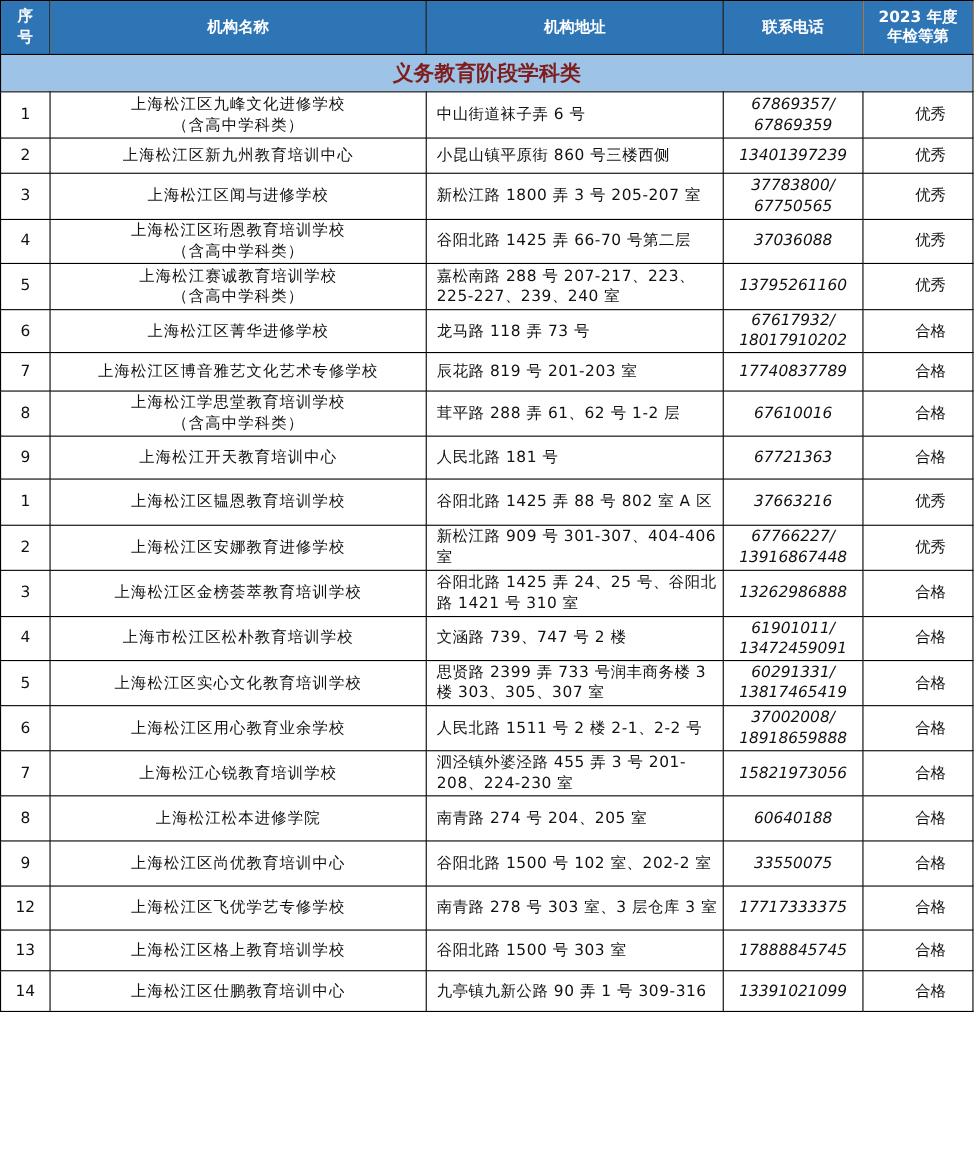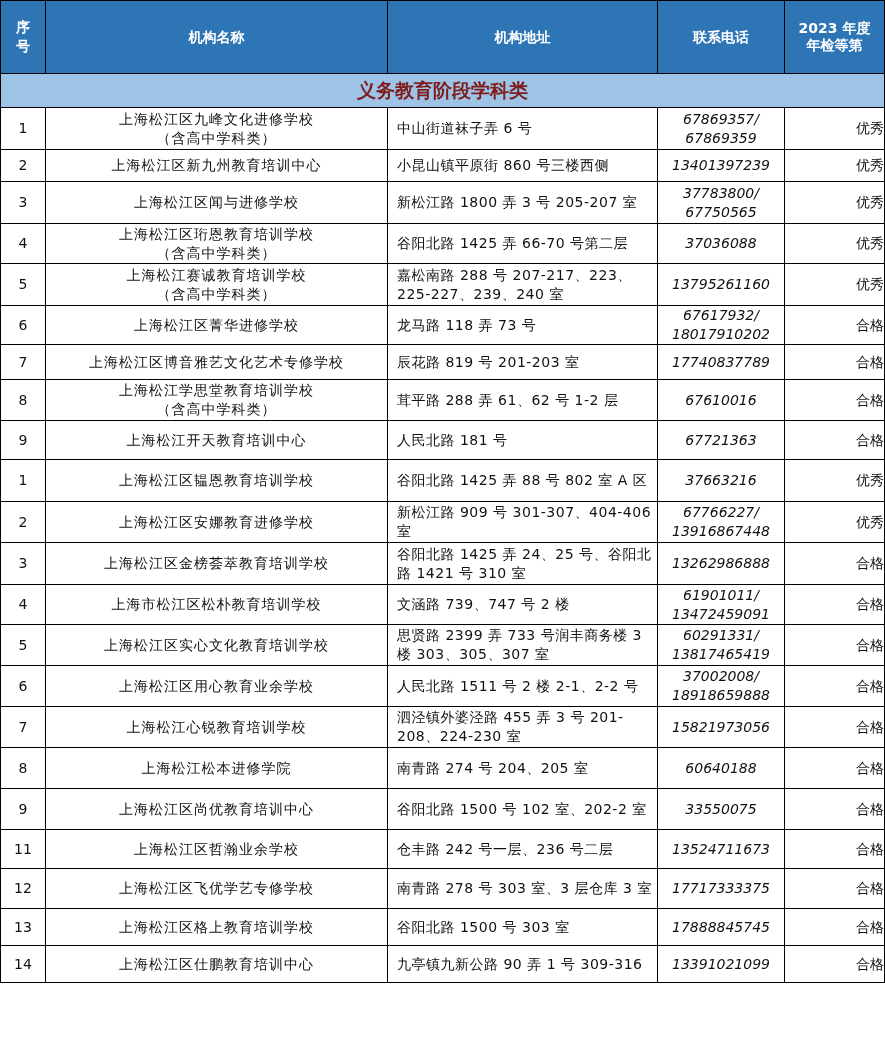--- a/index.html
+++ b/index.html
@@ -7,37 +7,37 @@
   table { border-collapse: collapse; table-layout: fixed; width: 884px; position: absolute; left: 0; top: 0; }
   td, th { border: 1px solid #000000; padding: 0; overflow: hidden; }
   col.c0 { width: 45px; } col.c1 { width: 342px; } col.c2 { width: 270px; } col.c3 { width: 127px; } col.c4 { width: 100px; }
   thead th { background: #2e75b6; color: #ffffff; font-weight: bold; font-size: 14px; height: 40px; text-align: center; line-height: 17px; }
   tr.section td { background: #9dc3e6; color: #7f1d1d; font-weight: bold; font-size: 19px; text-align: center; }
   tr.row td { font-size: 14px; color: #111111; line-height: 19px; }
   td.idx { text-align: center; font-size: 15px; }
   td.name { text-align: center; letter-spacing: 1px; }
   td.addr { text-align: left; padding-left: 9px; padding-right: 0; letter-spacing: 0.5px; }
   td.phone { text-align: center; font-size: 14px; font-style: italic; }
-  td.grade { text-align: right; padding-left: 23px; }
+  td.grade { text-align: center; padding-left: 23px; }
   .line { display: block; }
 </style>
 </head>
 <body>
 
 <table>
   <colgroup>
     <col class="c0">
       <col class="c1">
       <col class="c2">
       <col class="c3">
       <col class="c4">
   </colgroup>
   <thead>
     <tr>
-      <th style="padding:16px 12px; line-height:19px;margin-top:20px;">序号</th>
+      <th style="padding:4px 12px; line-height:19px;margin-top:20px;">序号</th>
       <th>机构名称</th>
       <th>机构地址</th>
       <th>联系电话</th>
       <th>
         <span class="line">2023 年度</span>
         <span class="line">年检等第</span>
       </th>
     </tr>
   </thead>
   <tbody id="tbody">
@@ -246,31 +246,20 @@
         <td class="idx">9</td>
         <td class="name">
           <span class="line">上海松江区尚优教育培训中心</span>
         </td>
         <td class="addr">谷阳北路 1500 号 102 室、202-2 室</td>
         <td class="phone">
           <span class="line">33550075</span>
         </td>
         <td class="grade">合格</td>
       </tr>
-      <tr class="row" style="height: 39px;">
-        <td class="idx">11</td>
-        <td class="name">
-          <span class="line">上海松江区哲瀚业余学校</span>
-        </td>
-        <td class="addr">仓丰路 242 号一层、236 号二层</td>
-        <td class="phone">
-          <span class="line">13524711673</span>
-        </td>
-        <td class="grade">合格</td>
-      </tr>
       <tr class="row" style="height: 40px;">
         <td class="idx">12</td>
         <td class="name">
           <span class="line">上海松江区飞优学艺专修学校</span>
         </td>
         <td class="addr">南青路 278 号 303 室、3 层仓库 3 室</td>
         <td class="phone">
           <span class="line">17717333375</span>
         </td>
         <td class="grade">合格</td>

